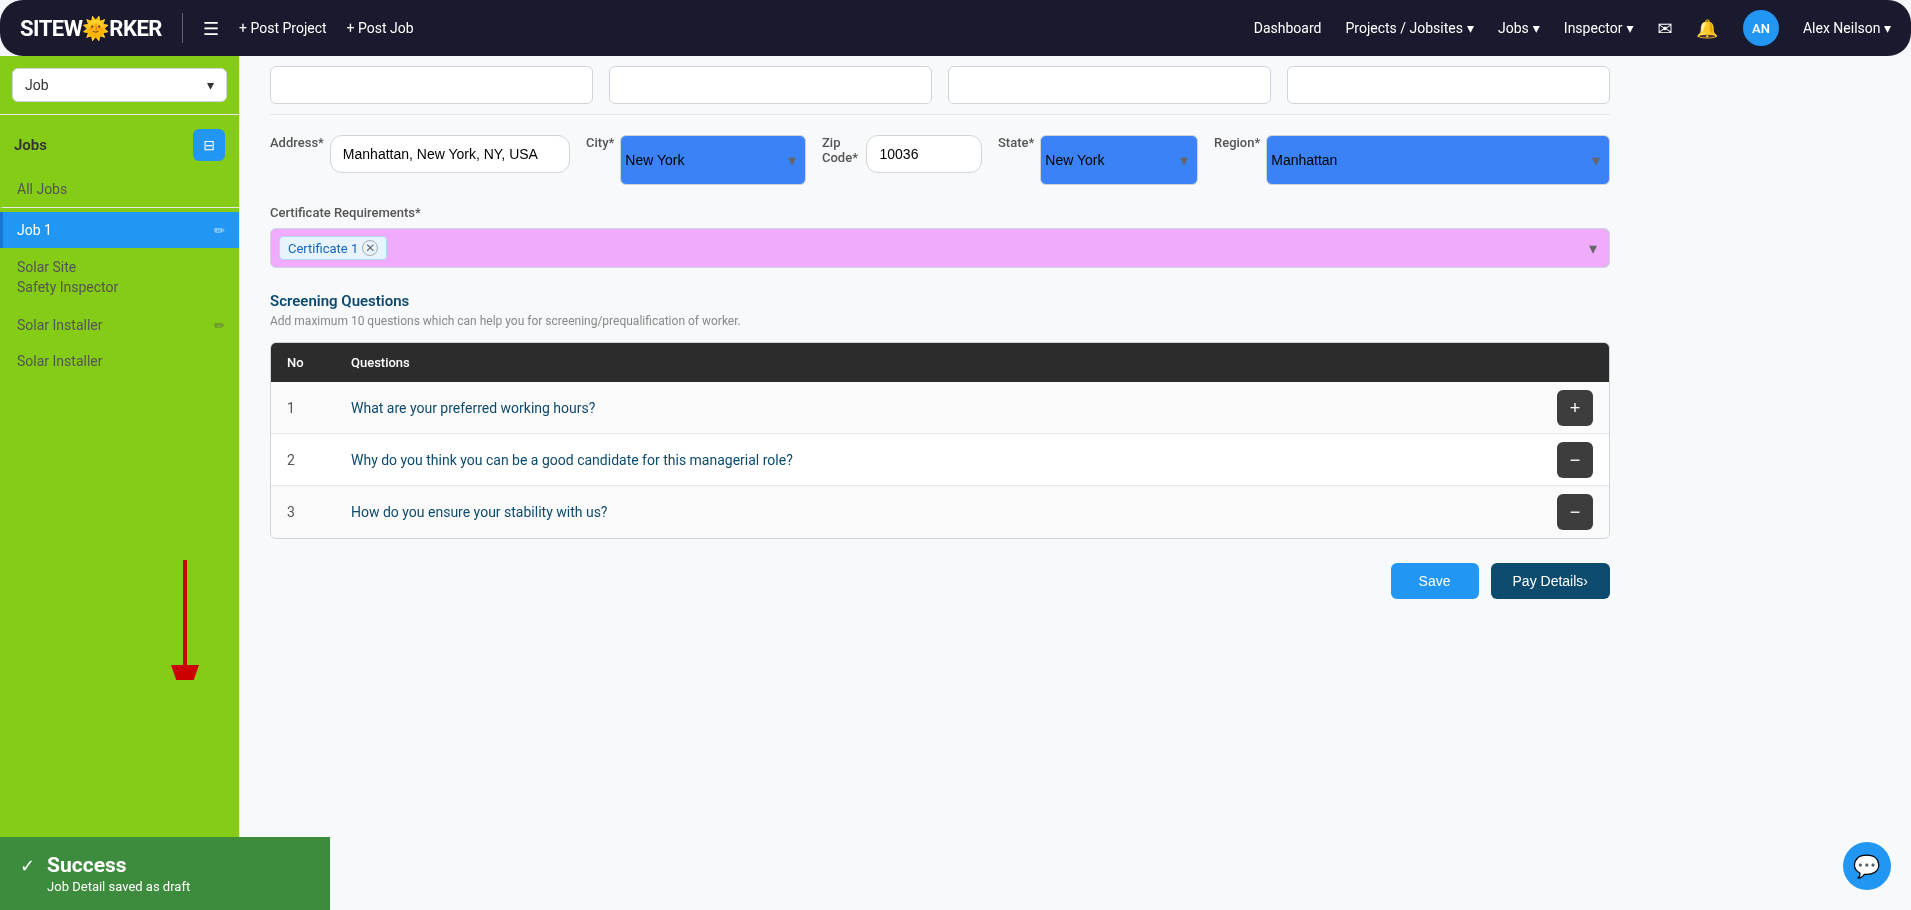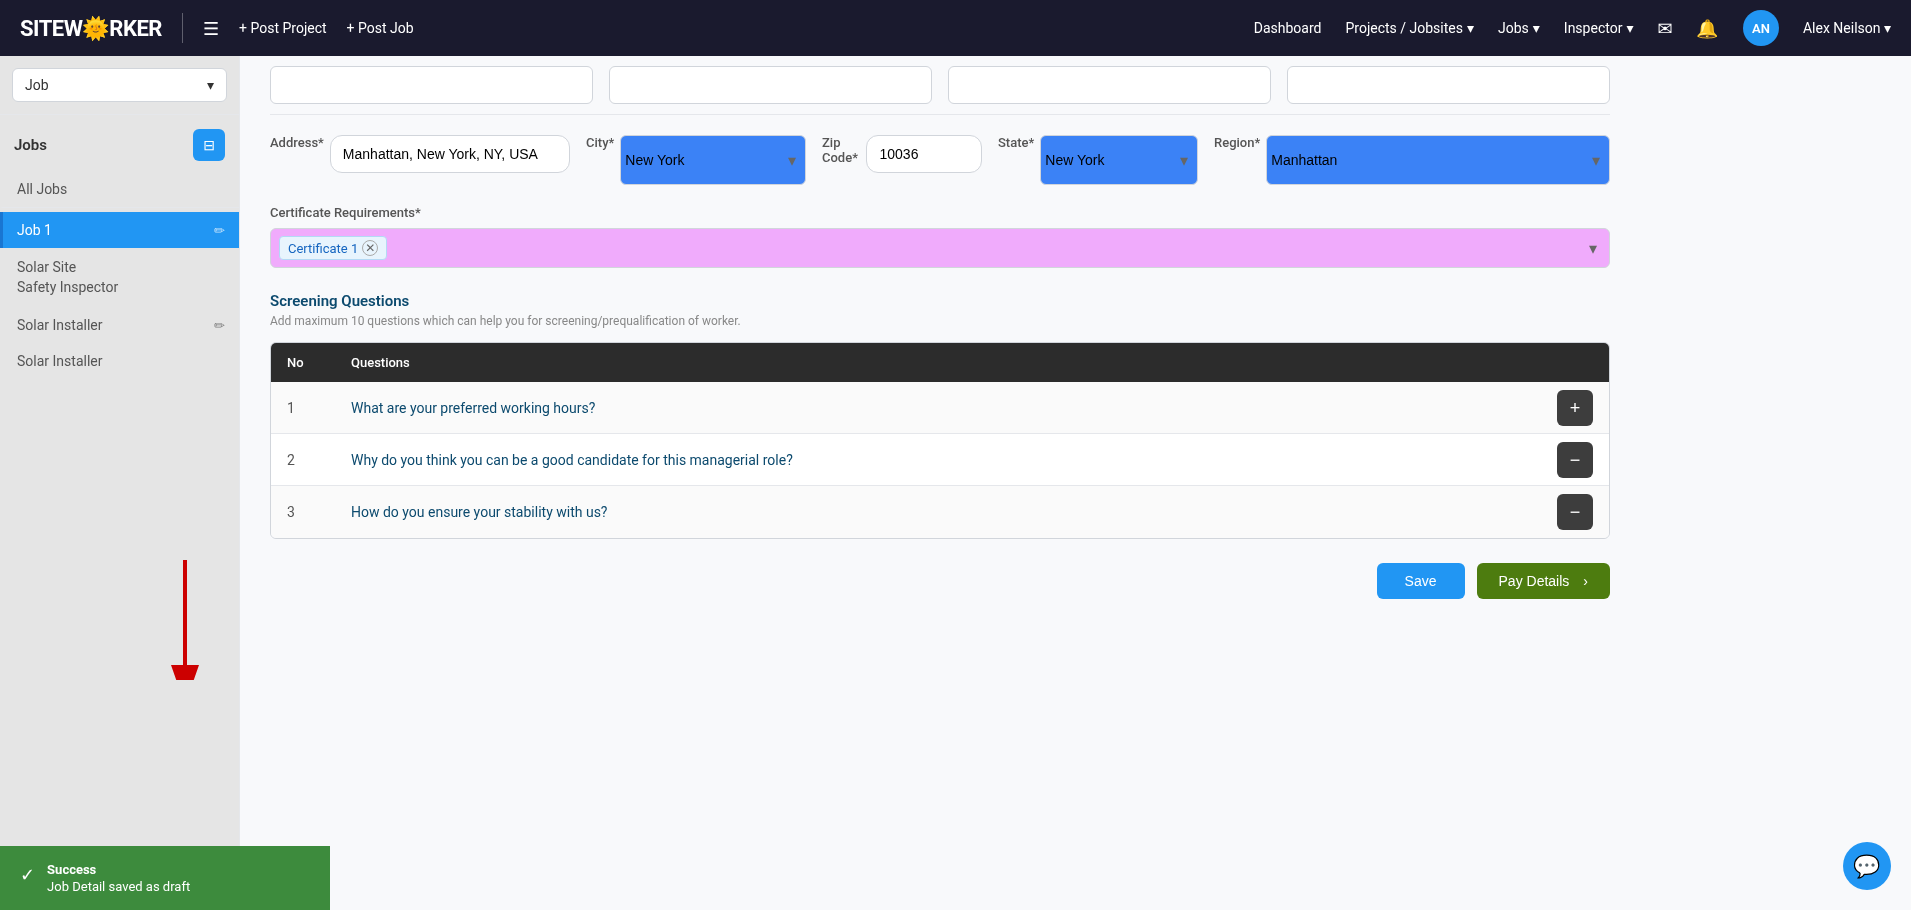--- a/index.html
+++ b/index.html
@@ -6,20 +6,21 @@
     body { font-family: -apple-system, BlinkMacSystemFont, 'Segoe UI', Roboto, sans-serif; background: #f5f6fa; color: #333; height: 910px; overflow: hidden; }
 
     
     .header {
       background: #1a1a2e;
       display: flex;
       align-items: center;
       padding: 0 20px;
       height: 56px;
       gap: 20px;
+      border-radius: 23px;
     }
     .header-logo {
       color: white;
       font-size: 22px;
       font-weight: 700;
       letter-spacing: -0.5px;
     }
     .header-logo span { color: #f5c518; }
     .header-divider {
       width: 1px;
@@ -77,21 +78,21 @@
 
     
     .main-layout {
       display: flex;
       height: calc(910px - 56px);
     }
 
     
     .sidebar {
       width: 240px;
-      background: #e5e5e5;
+      background: #84cc16;
       border-right: 1px solid #e5e7eb;
       display: flex;
       flex-direction: column;
       flex-shrink: 0;
     }
     .sidebar-select-container {
       padding: 12px;
       border-bottom: 1px solid #e5e7eb;
     }
     .sidebar-select {
@@ -382,30 +383,30 @@
       background: #2196F3;
       color: white;
       border: none;
       border-radius: 6px;
       font-size: 14px;
       font-weight: 500;
       cursor: pointer;
     }
     .btn-pay {
       padding: 10px 22px;
-      background: #4d7c0f;
+      background: #0c4a6e;
       color: white;
       border: none;
       border-radius: 6px;
       font-size: 14px;
       font-weight: 500;
       cursor: pointer;
       display: flex;
       align-items: center;
-      gap: 14px;
+      gap: 0;
     }
 
     
     .success-toast {
       position: fixed;
       bottom: 0;
       left: 0;
       width: 330px;
       background: #3d8b3d;
       color: white;
@@ -413,21 +414,21 @@
       display: flex;
       align-items: flex-start;
       gap: 12px;
       z-index: 1000;
     }
     .toast-check {
       font-size: 18px;
       margin-top: 2px;
     }
     .toast-title {
-      font-size: 13px;
+      font-size: 21px;
       font-weight: 700;
       margin-bottom: 2px;
     }
     .toast-msg {
       font-size: 13px;
     }
 
     
     .chat-bubble {
       position: fixed;

